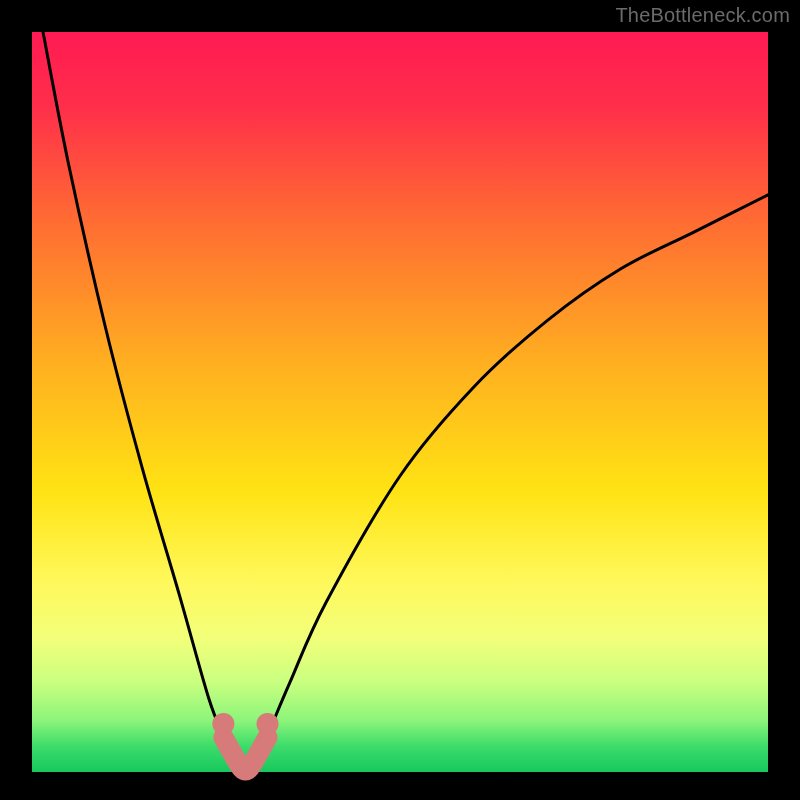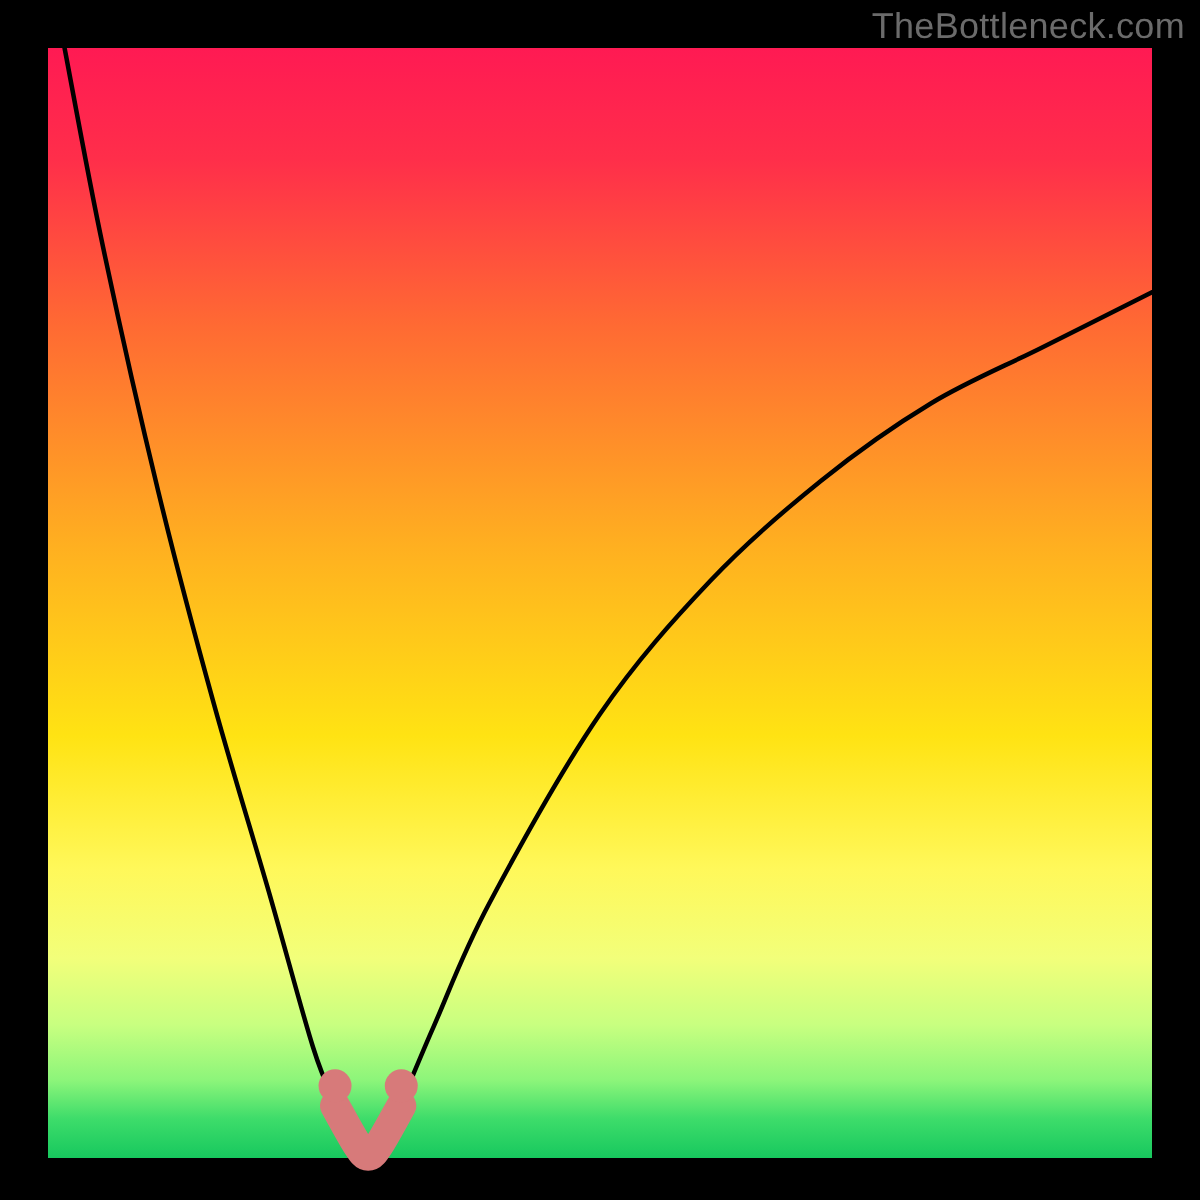--- a/index.html
+++ b/index.html
@@ -15,21 +15,21 @@
     position: absolute;
     left: 0; top: 0;
     width: 800px; height: 800px;
     background: #000;
   }
   .watermark {
     position: absolute;
     top: 4px;
     right: 10px;
     color: #6b6b6b;
-    font-size: 24px;
+    font-size: 20px;
     font-weight: 500;
     letter-spacing: 0.2px;
     user-select: none;
   }
   svg {
     position: absolute;
     left: 0; top: 0;
   }
 </style>
 </head>

